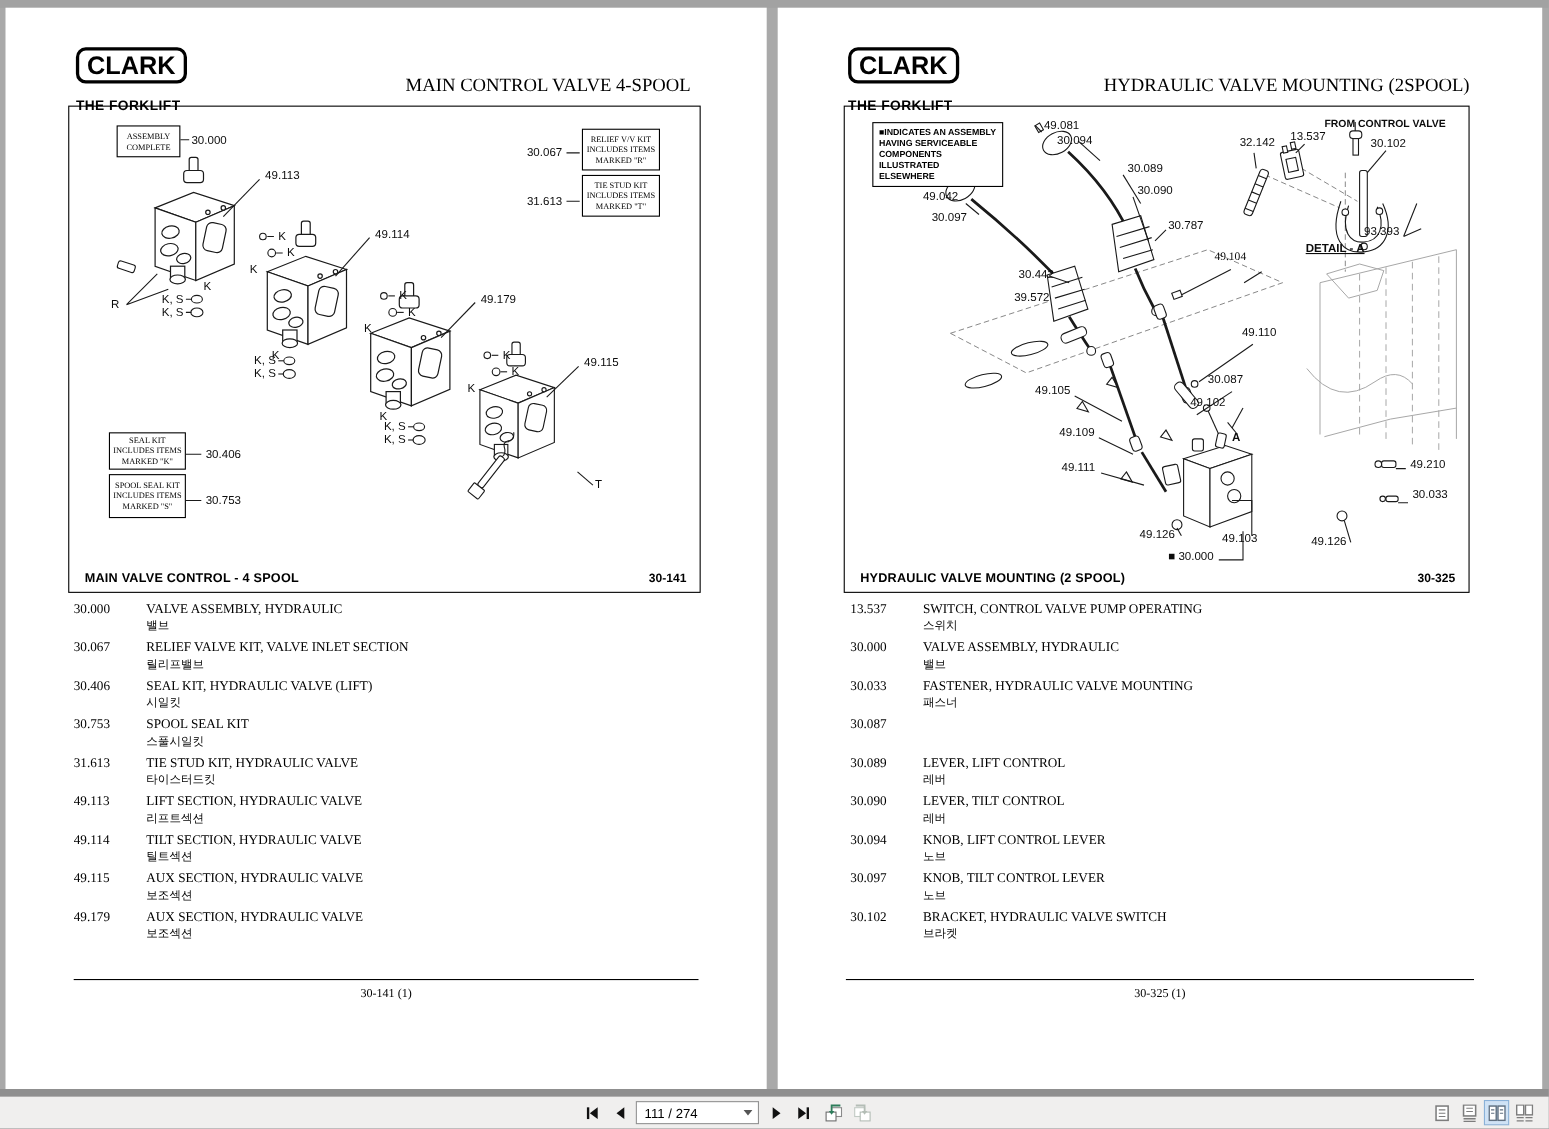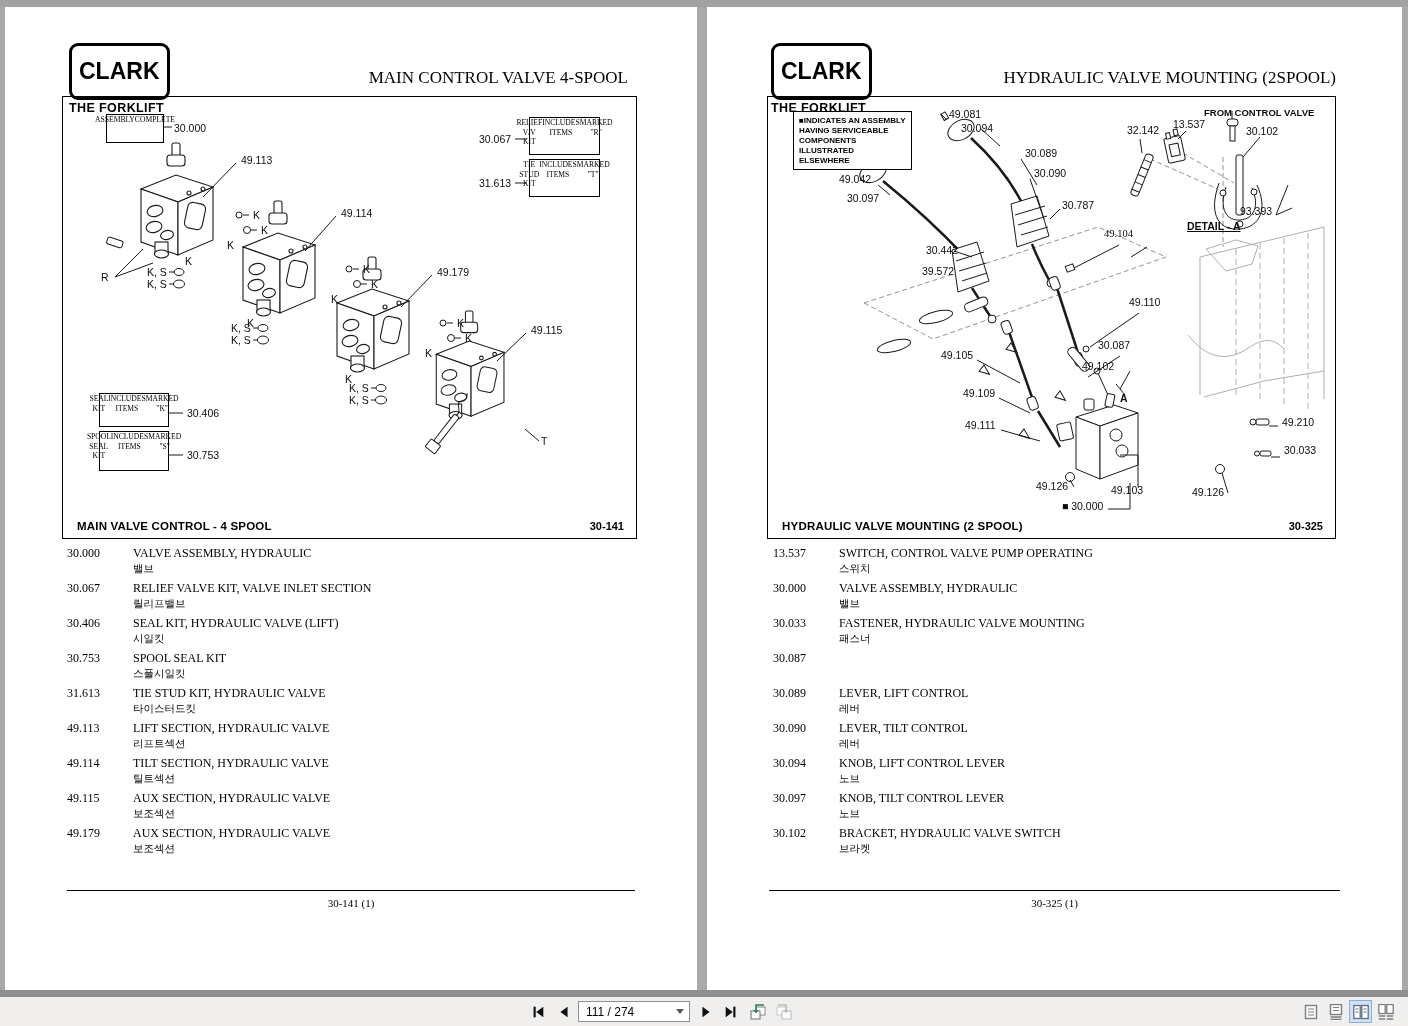--- a/index.html
+++ b/index.html
@@ -3,38 +3,38 @@
 <meta charset="utf-8">
 <style>
   html,body{margin:0;padding:0;background:#a9a9a9;width:1408px;height:1026px;overflow:hidden;
     font-family:"Liberation Sans","DejaVu Sans",sans-serif;color:#000;}
   .viewer{position:relative;width:1408px;height:1026px;}
   .topstrip{position:absolute;left:0;top:0;width:100%;height:7px;background:#a2a2a2;}
   .page{position:absolute;top:7px;height:983px;background:#fff;}
   #pgL{left:5px;width:692px;}
   #pgR{left:707px;width:695px;}
   .logo{position:absolute;left:64px;top:36px;}
-  .logo .bx{display:inline-block;border:3px solid #000;border-radius:9px;padding:12px 7px;
+  .logo .bx{display:inline-block;border:3px solid #000;border-radius:9px;padding:0 7px;
     font-weight:bold;font-size:23px;line-height:27px;letter-spacing:0px;}
-  .logo .tg{font-weight:bold;font-size:12.5px;letter-spacing:.4px;margin-top:1px;}
+  .logo .tg{font-weight:bold;font-size:12.5px;letter-spacing:.4px;margin-top:13px;}
   .title{position:absolute;top:61px;font-family:Liberation Serif, serif;
     font-size:17px;white-space:nowrap;text-align:right;}
   #pgL .title{right:69px;} #pgR .title{right:66px;}
   .dbox{position:absolute;top:89px;border:1.5px solid #000;}
   #pgL .dbox{left:57px;width:573px;height:441px;}
   #pgR .dbox{left:60px;width:567px;height:441px;}
   .art{position:absolute;left:0;top:0;}
   .cap{position:absolute;bottom:6px;left:14px;font-weight:bold;font-size:11.5px;letter-spacing:.2px;}
   .fig{position:absolute;bottom:6px;right:12px;font-weight:bold;font-size:11px;}
   .lbl{position:absolute;font-size:10.5px;white-space:nowrap;color:#0c0c0c;}
   .b{font-weight:bold;}
   .ul{text-decoration:underline;}
   .callout{position:absolute;border:1px solid #000;text-align:center;
     font-family:"Liberation Serif","DejaVu Serif",serif;font-size:7.6px;line-height:9.5px;
-    display:flex;justify-content:center;background:#fff;}
+    display:flex;flex-direction:column;justify-content:center;background:#fff;}
   .notebox{position:absolute;border:1.2px solid #000;font-weight:bold;font-size:8px;
     line-height:10px;padding:4px 4px 3px 5px;background:#fff;}
   .plist{position:absolute;left:62px;top:539px;right:30px;}
   #pgR .plist{left:66px;}
   .prow{position:relative;height:35px;}
   .pnum{position:absolute;left:0;top:0;font-family:"Liberation Serif","DejaVu Serif",serif;font-size:12px;}
   .pbody{position:absolute;left:66px;top:0;font-family:"Liberation Serif","DejaVu Serif",serif;font-size:12px;}
   .pkr{font-size:10.5px;margin-top:1px;}
   .frule{position:absolute;left:62px;right:62px;top:883px;border-top:1px solid #000;}
   .ffoot{position:absolute;left:0;right:0;top:890px;text-align:center;

